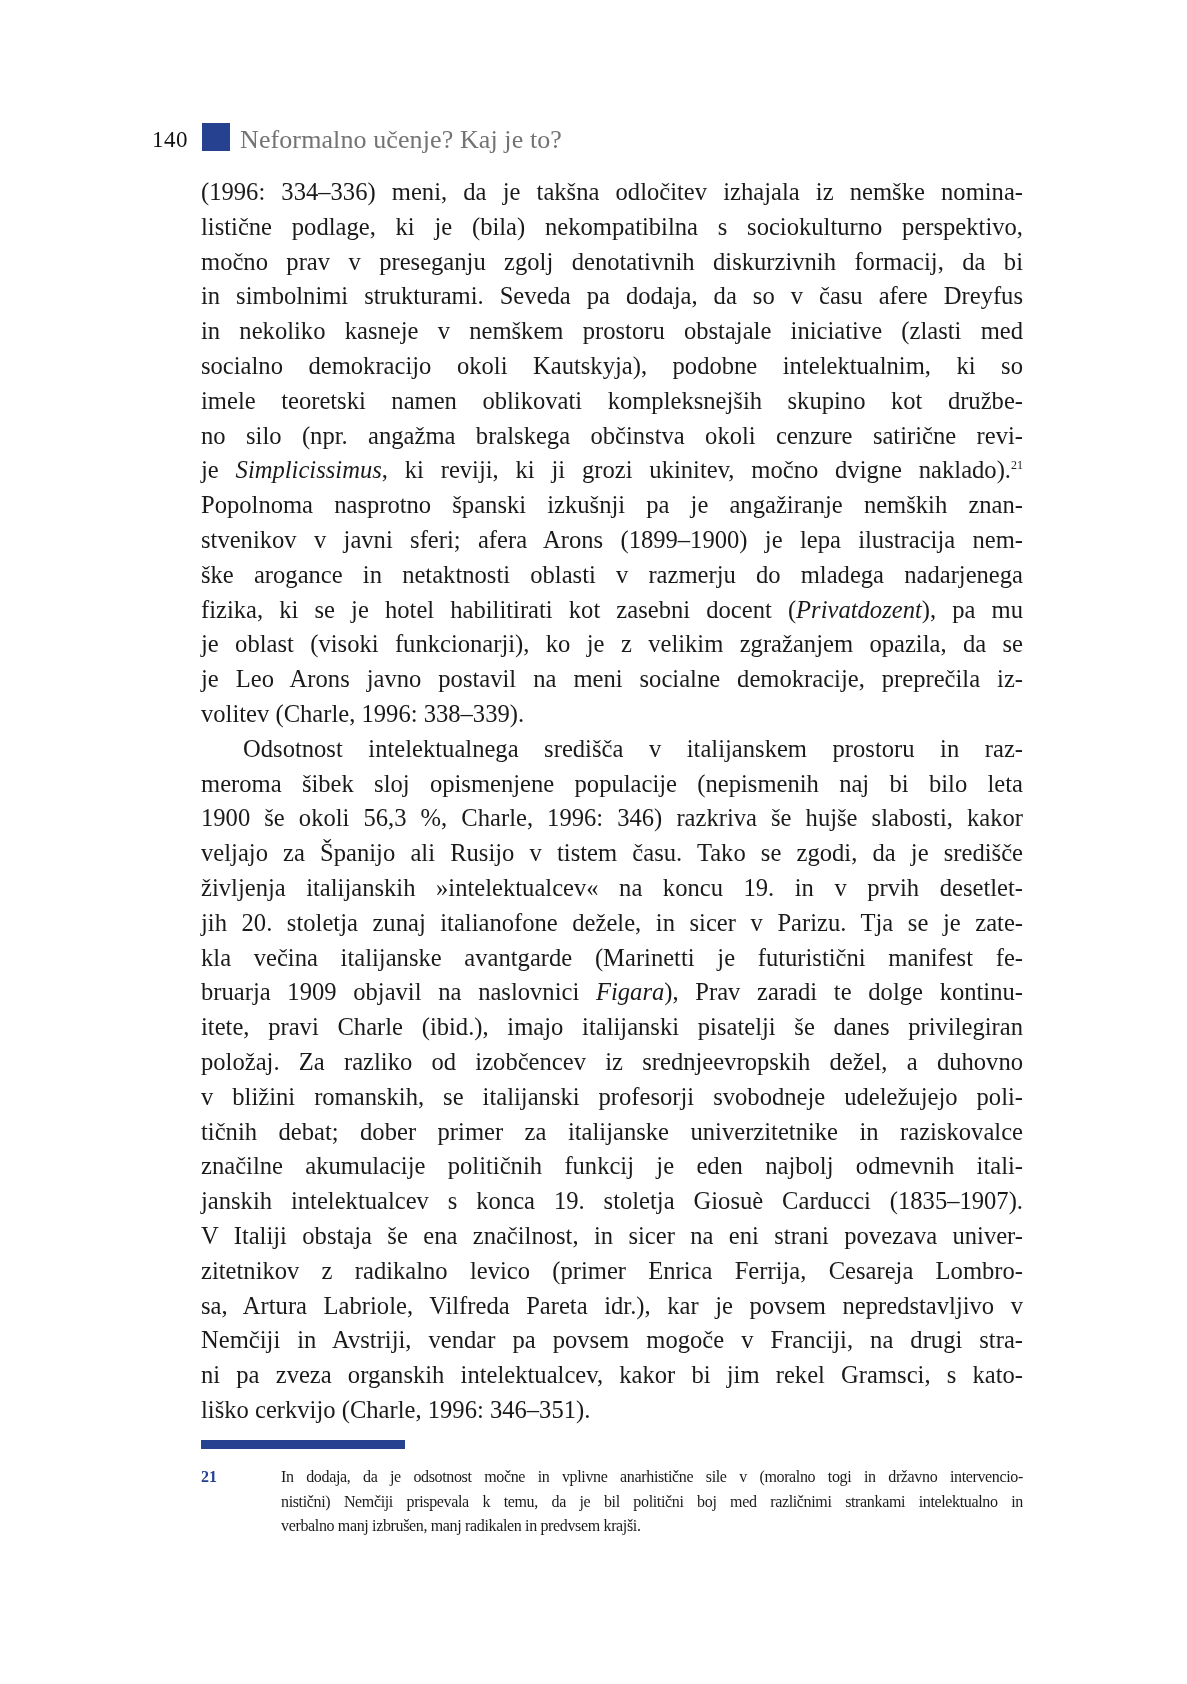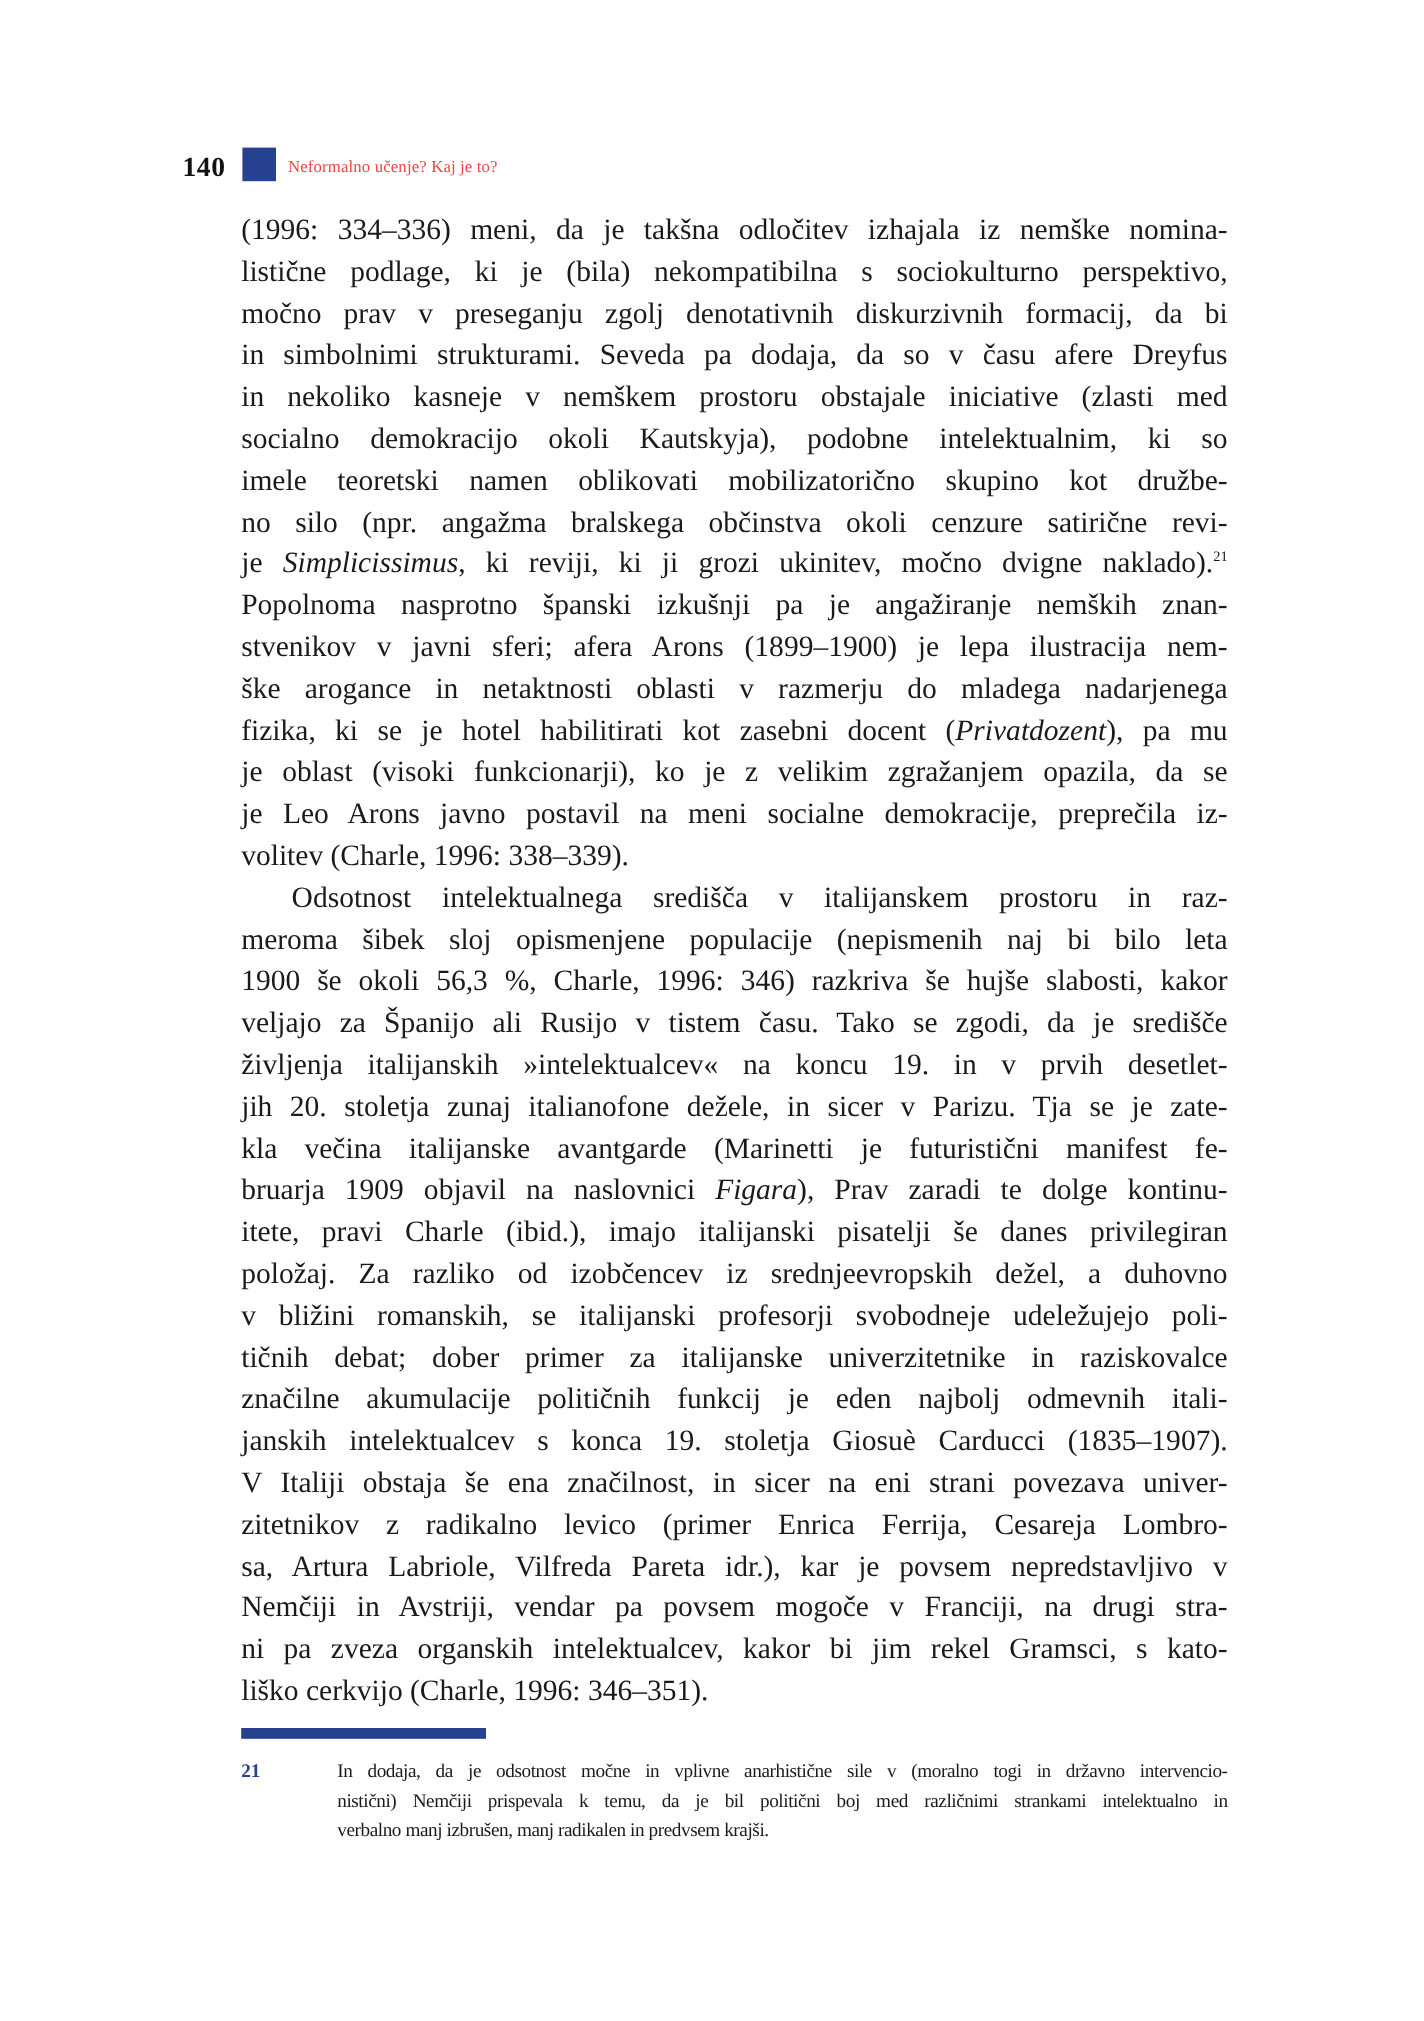--- a/index.html
+++ b/index.html
@@ -18,37 +18,37 @@
     .header {
       position: absolute;
       top: 124px;
       left: 152px;
       height: 32px;
       display: flex;
       align-items: center;
     }
     .page-number {
       font-family: "Liberation Serif", "DejaVu Serif", serif;
-      font-weight: bold;
+      font-weight: normal;
       font-size: 23px;
       color: #111;
       width: 50px;
       letter-spacing: 0.5px;
     }
     .header-square {
       width: 28px;
       height: 28px;
       background: #26418f;
       margin-left: 0px;
       margin-right: 10px;
       margin-top: -6px;
     }
     .running-title {
-      font-size: 14px;
-      color: #ef4444;
+      font-size: 26px;
+      color: #737373;
       letter-spacing: 0.1px;
     }
     .body-text {
       position: absolute;
       top: 175px;
       left: 201px;
       width: 822px;
       font-size: 24.6px;
       line-height: 34.8px;
       text-align: justify;
@@ -123,21 +123,21 @@
 </div>
 
 <div class="body-text">
   <div>
     <span class="line">(1996: 334–336) meni, da je takšna odločitev izhajala iz nemške nomina-</span>
     <span class="line">listične podlage, ki je (bila) nekompatibilna s sociokulturno perspektivo,</span>
     <span class="line">močno prav v preseganju zgolj denotativnih diskurzivnih formacij, da bi</span>
     <span class="line">in simbolnimi strukturami. Seveda pa dodaja, da so v času afere Dreyfus</span>
     <span class="line">in nekoliko kasneje v nemškem prostoru obstajale iniciative (zlasti med</span>
     <span class="line">socialno demokracijo okoli Kautskyja), podobne intelektualnim, ki so</span>
-    <span class="line">imele teoretski namen oblikovati mobilizatorično skupino kot družbe-</span>
+    <span class="line">imele teoretski namen oblikovati kompleksnejših skupino kot družbe-</span>
     <span class="line">no silo (npr. angažma bralskega občinstva okoli cenzure satirične revi-</span>
     <span class="line"><span>je </span><em>Simplicissimus</em><span>, ki reviji, ki ji grozi ukinitev, močno dvigne naklado).</span><sup>21</sup></span>
     <span class="line">Popolnoma nasprotno španski izkušnji pa je angažiranje nemških znan-</span>
     <span class="line">stvenikov v javni sferi; afera Arons (1899–1900) je lepa ilustracija nem-</span>
     <span class="line">ške arogance in netaktnosti oblasti v razmerju do mladega nadarjenega</span>
     <span class="line"><span>fizika, ki se je hotel habilitirati kot zasebni docent (</span><em>Privatdozent</em><span>), pa mu</span></span>
     <span class="line">je oblast (visoki funkcionarji), ko je z velikim zgražanjem opazila, da se</span>
     <span class="line">je Leo Arons javno postavil na meni socialne demokracije, preprečila iz-</span>
     <span class="line last">volitev (Charle, 1996: 338–339).</span>
   </div>

